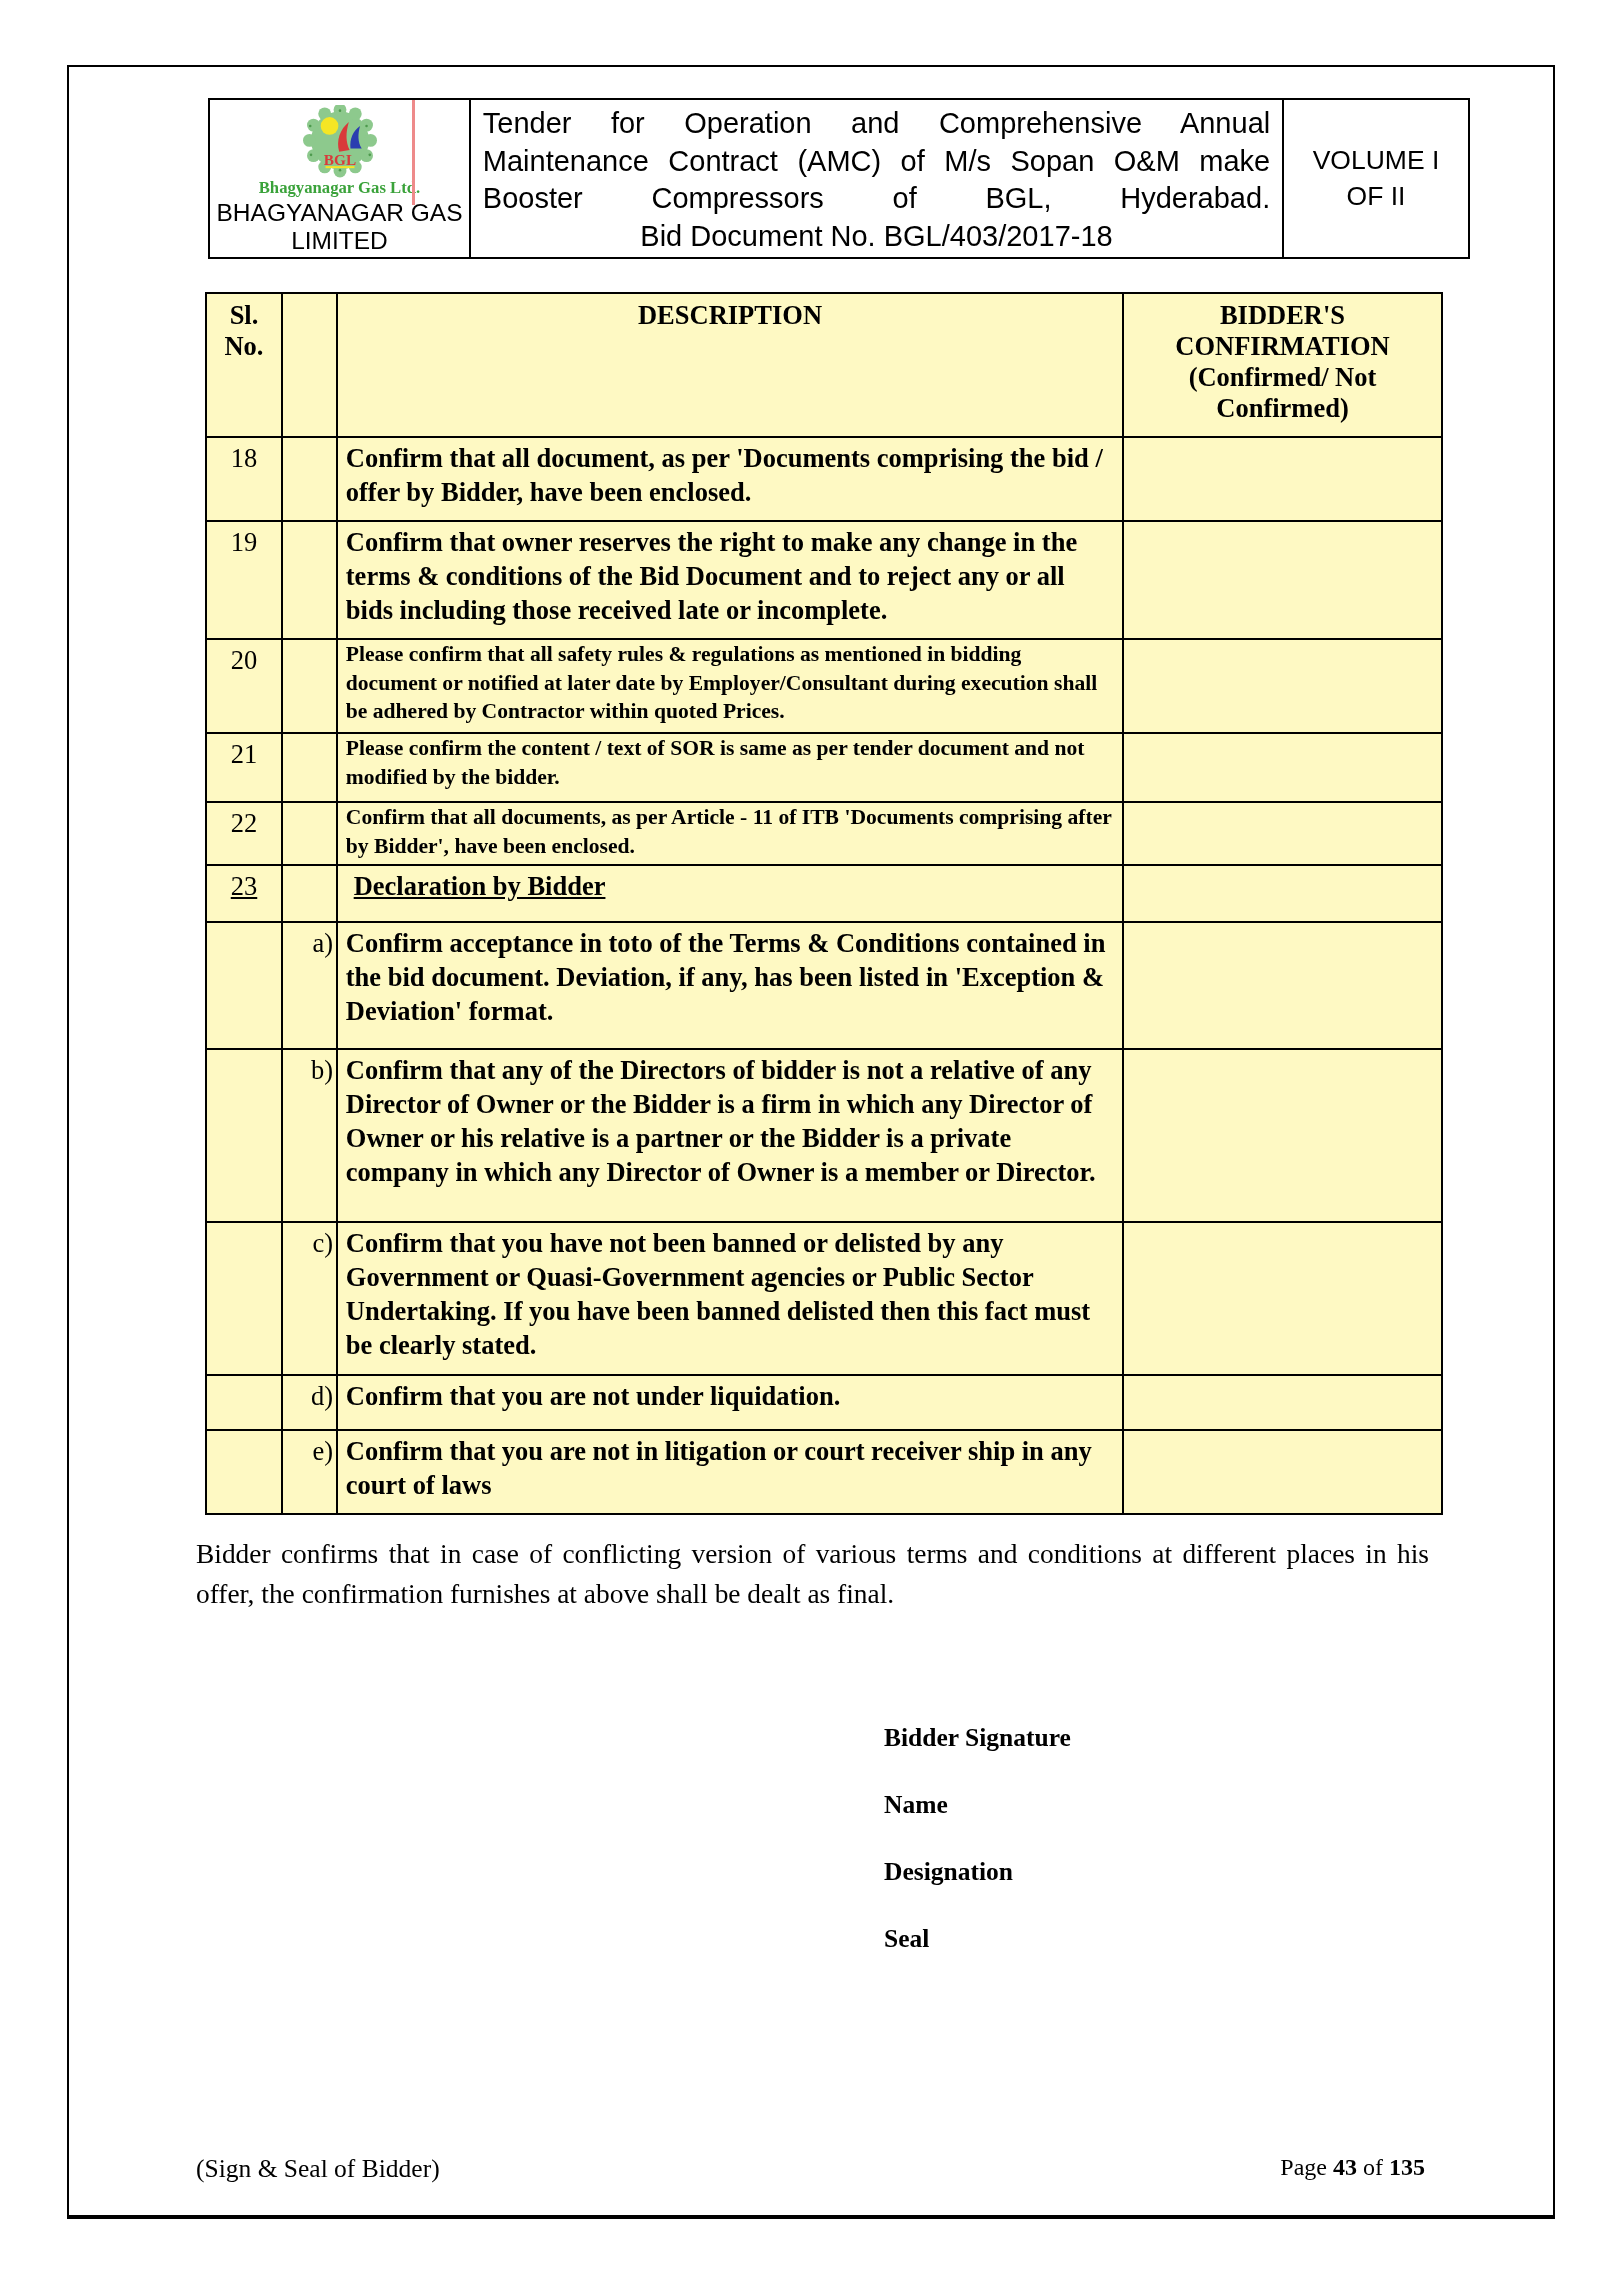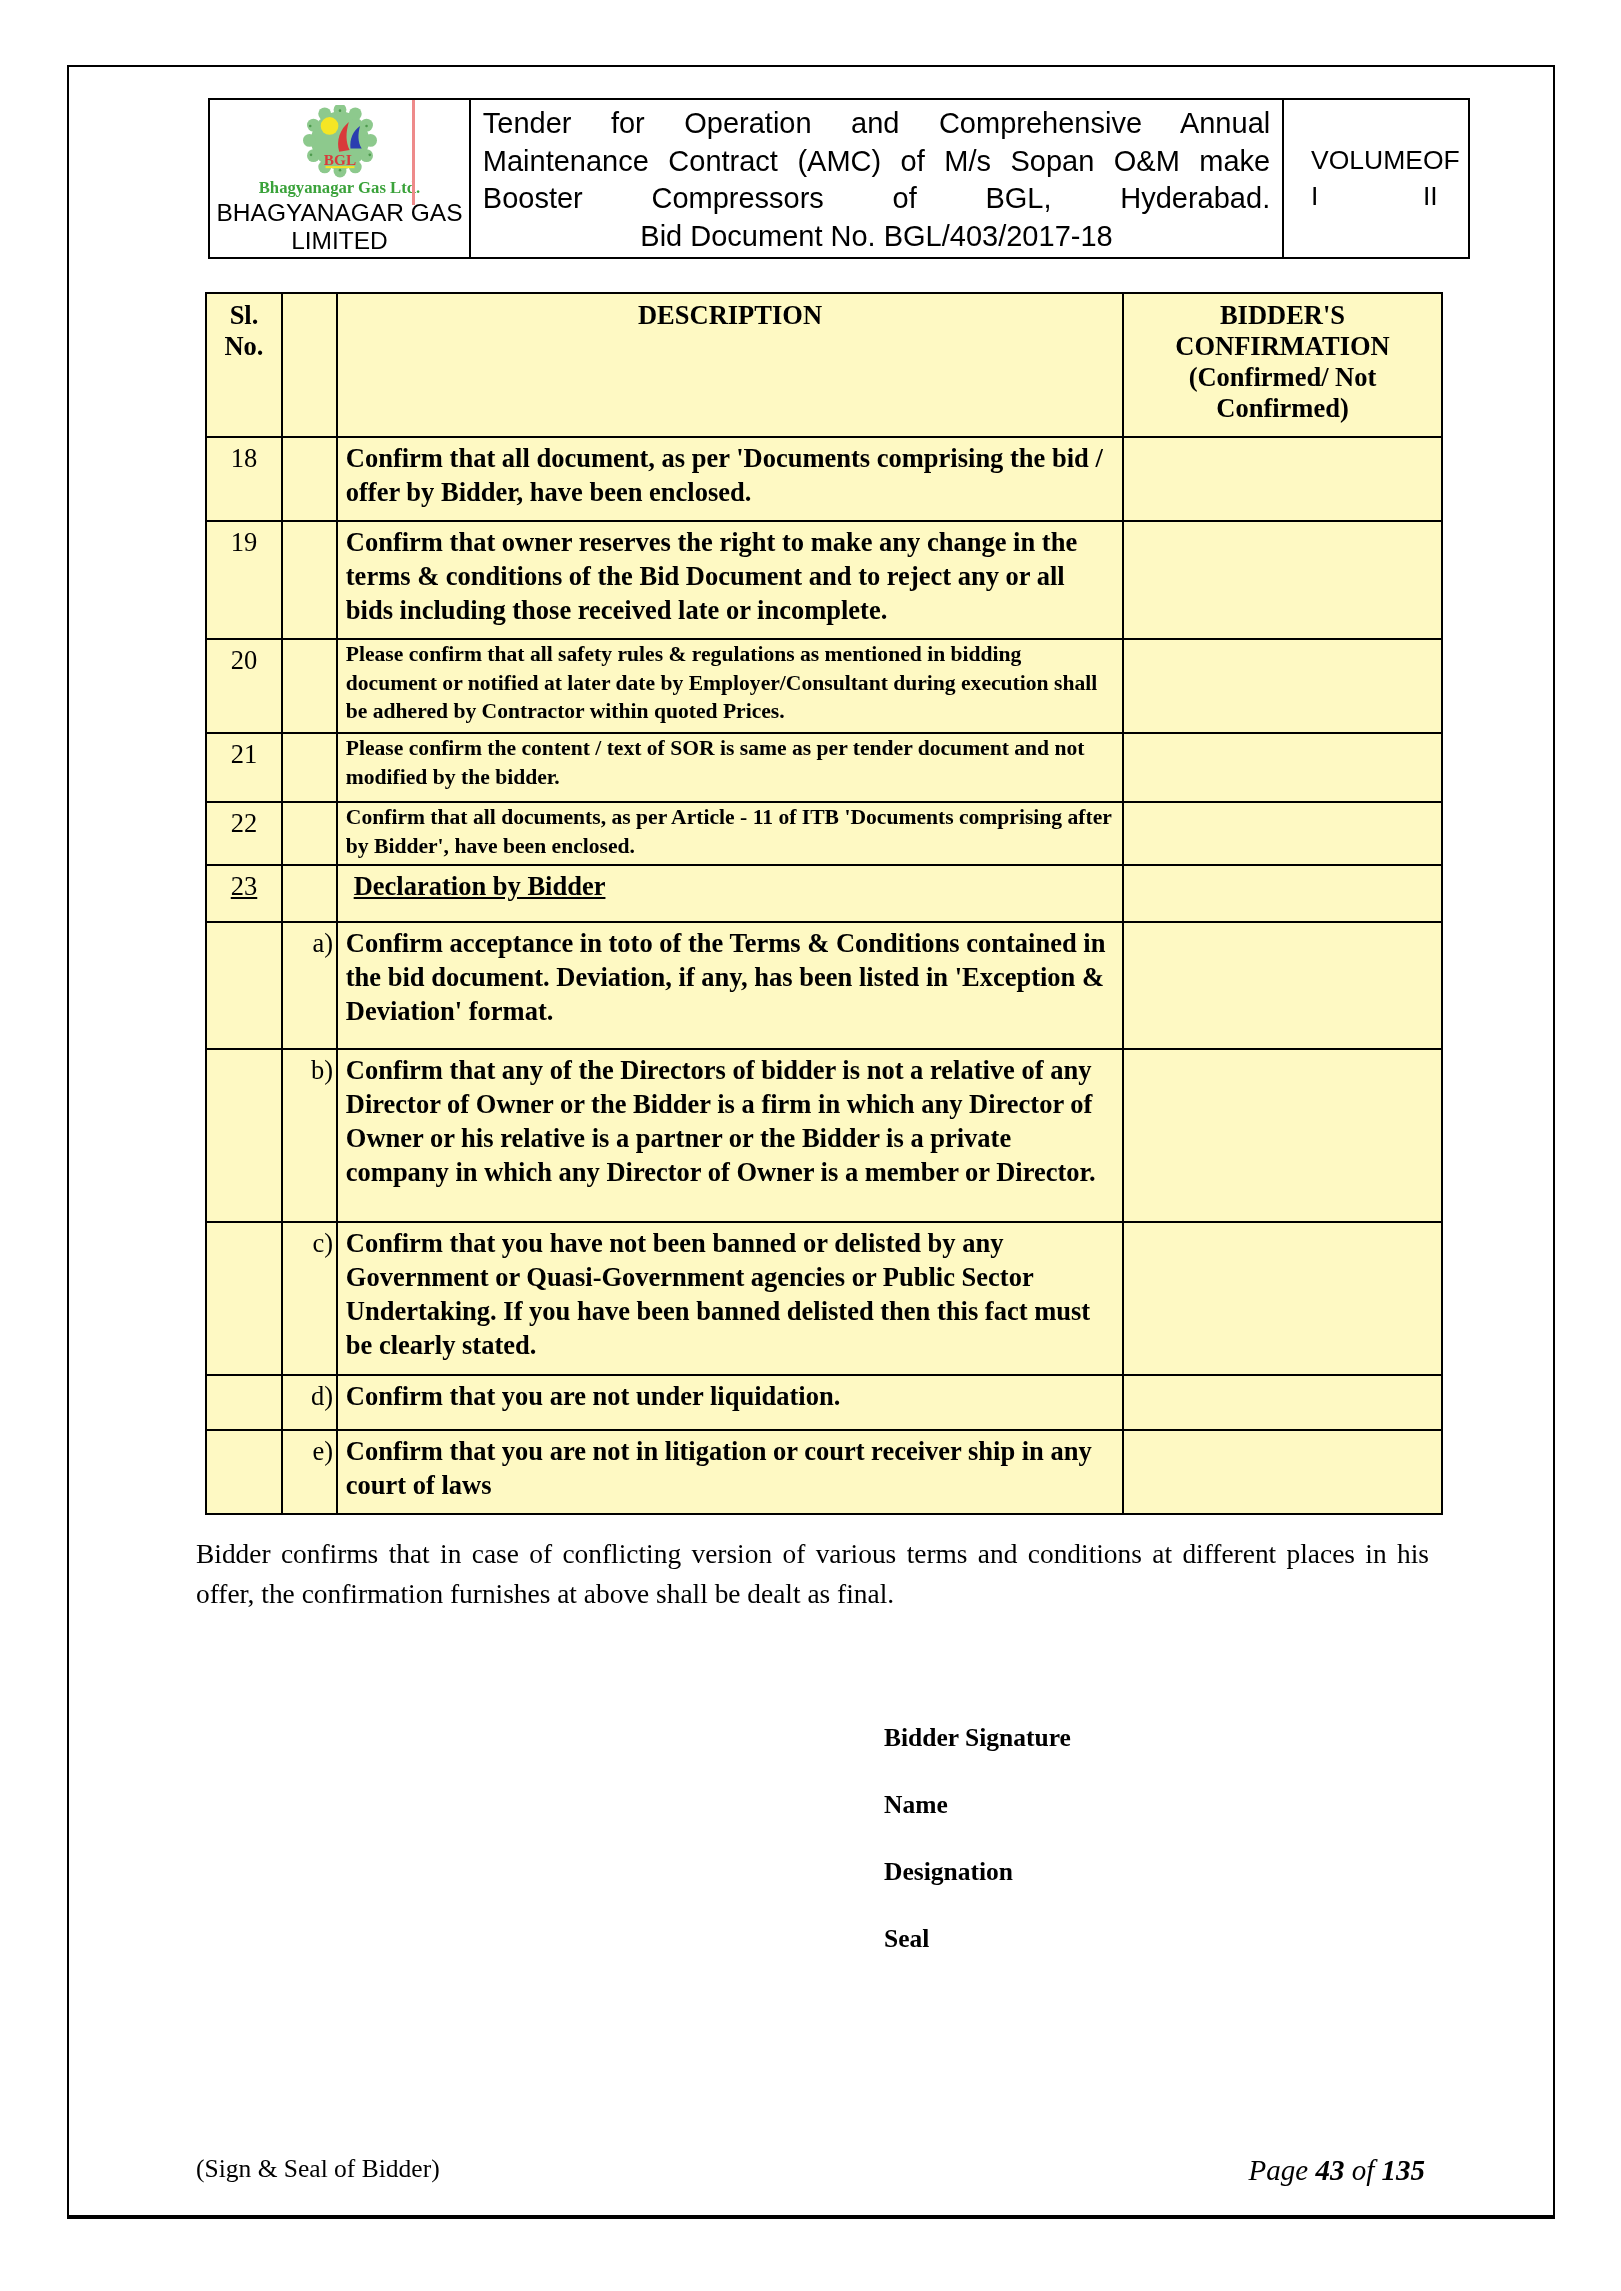--- a/index.html
+++ b/index.html
@@ -30,22 +30,22 @@
   .logo-caption{font-size:16.7px;font-weight:bold;color:var(--caption-green);
     line-height:1.05;margin-top:0;}
   .company{font-family:"Liberation Sans",sans-serif;font-size:24.5px;line-height:1.12;
     text-align:center;margin-top:2.9px;}
   .title-cell{flex:1;border-left:2px solid #000;box-sizing:border-box;
     padding:4.9px 11.8px 0 11.8px;font-family:"Liberation Sans",sans-serif;
     font-size:29px;line-height:1.3;}
   .title-main{text-align:justify;text-align-last:justify;}
   .title-doc{text-align:center;}
   .volume-cell{width:186px;border-left:2px solid #000;box-sizing:border-box;
-    display:flex;flex-direction:row;align-items:center;justify-content:center;
-    font-family:"Liberation Sans",sans-serif;font-size:26.5px;line-height:1.35;padding-left:27px;}
+    display:flex;flex-direction:column;align-items:center;justify-content:center;
+    font-family:"Liberation Sans",sans-serif;font-size:26.5px;line-height:1.35;}
 
   
   table.main{position:absolute;left:205px;top:292px;width:1236px;
     border-collapse:collapse;table-layout:fixed;background:#fef9c3;}
   table.main th,table.main td{border:2px solid #000;vertical-align:top;
     box-sizing:border-box;overflow:hidden;}
   table.main{border:2.9px solid #000;}
   th{font-size:26.5px;font-weight:bold;padding:5.9px 5.9px 0 5.9px;text-align:center;}
   td.sl{text-align:center;font-size:26.5px;padding-top:4.9px;}
   td.letter{text-align:right;font-size:26.5px;padding:4.9px 2.9px 0 0;}
@@ -60,21 +60,21 @@
   
   .note{position:absolute;left:196px;top:1535px;width:1233px;
     font-size:27.4px;line-height:1.45;text-align:justify;text-align-last:left;}
 
   
   .signature{position:absolute;left:884px;top:1723px;font-weight:bold;font-size:25.5px;}
   .signature div{margin-bottom:37px;}
 
   
   .footer-left{position:absolute;left:196px;top:2154px;font-size:25.5px;}
-  .footer-right{position:absolute;right:196px;top:2154px;font-size:29px;text-align:center;font-style:italic;}
+  .footer-right{position:absolute;right:196px;top:2154px;font-size:24px;text-align:center;}
   .footer-right .b{font-weight:bold;}
 </style>
 </head>
 <body>
 
 <div class="page">
 
   <div class="page-border"></div>
 
   <div class="header-box">

